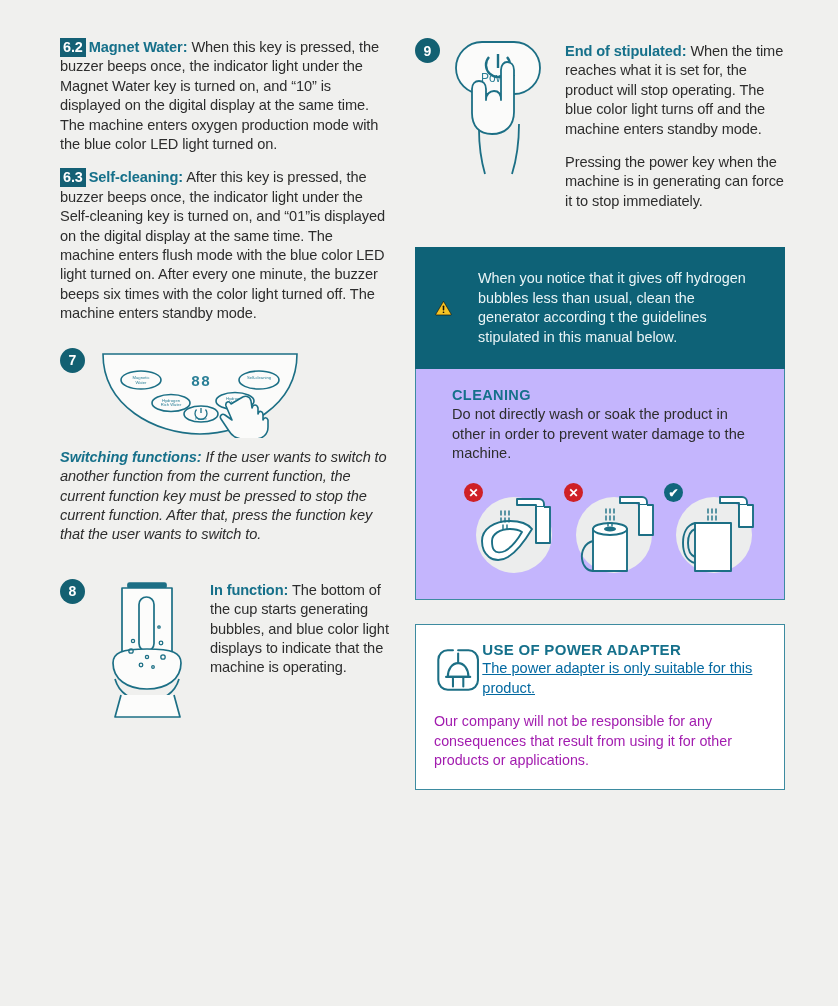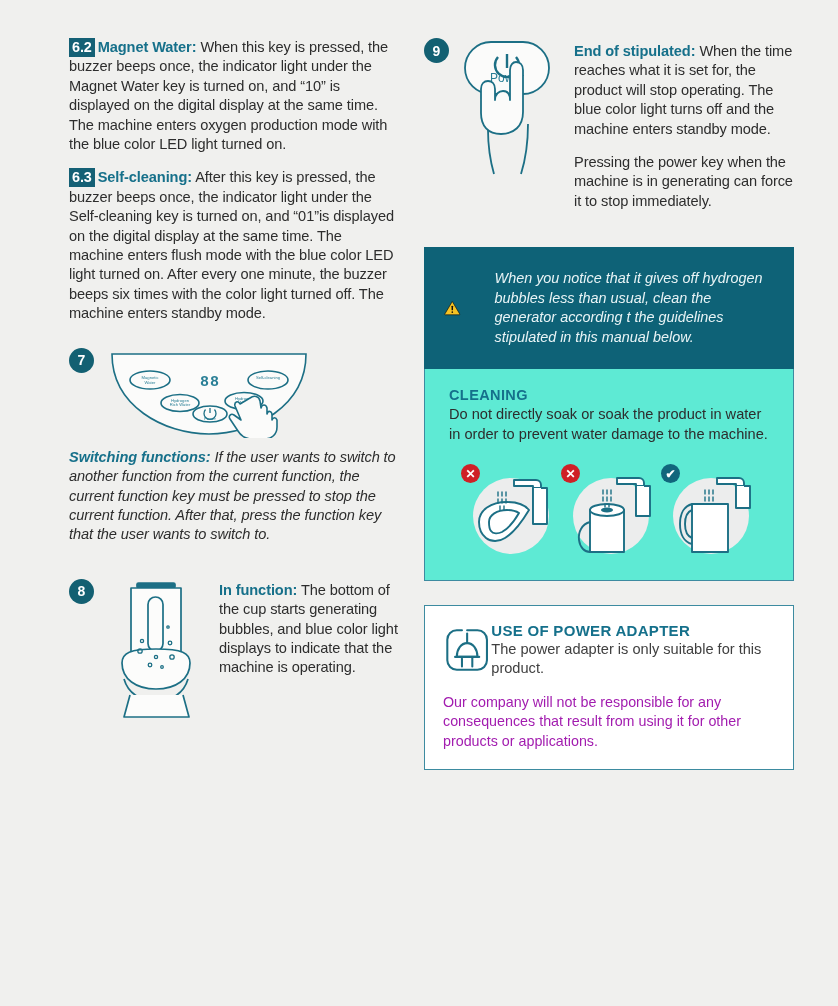--- a/index.html
+++ b/index.html
@@ -3,21 +3,21 @@
 <meta charset="utf-8">
 <style>
   * { box-sizing: border-box; margin: 0; padding: 0; }
   html, body {
     width: 838px; height: 1006px;
     background: #f0f0ee;
     font-family: "Liberation Sans", sans-serif;
     color: #2b2b2b;
     overflow: hidden;
   }
-  .page { position: relative; width: 764px; height: 1006px; margin-left: 9px; }
+  .page { position: relative; width: 764px; height: 1006px; }
 
   
   .col-left  { position: absolute; left: 60px;  top: 38px; width: 330px; }
   .col-right { position: absolute; left: 415px; top: 38px; width: 370px; }
 
   
   p.body {
     font-size: 14.6px; line-height: 19.4px;
     color: #2d2d2d; margin-bottom: 14px;
     letter-spacing: -0.1px;
@@ -42,28 +42,28 @@
   }
 
   
   .figrow { display: flex; align-items: flex-start; gap: 10px; }
   .figrow .art { flex: 0 0 auto; }
   .figrow .txt { flex: 1 1 auto; }
 
   
   .warn-panel {
     background: #0e6277; padding: 22px 26px 22px 20px;
-    display: flex; align-items: center; gap: 34px; font-style: italic;
+    display: flex; align-items: center; gap: 26px;
   }
   .warn-panel .wtext {
     color: #e9f4f6; font-size: 14.4px; line-height: 19.5px;
   }
   .clean-box {
-    background: #5eead4; border: 1.4px solid #3d8ba0;
-    border-top: none; padding: 18px 20px 20px 24px;
+    background: #c4b5fd; border: 1.4px solid #3d8ba0;
+    border-top: none; padding: 18px 20px 20px 36px;
   }
   .clean-title {
     color: #15708b; font-weight: bold; font-size: 14.5px;
     letter-spacing: 0.4px; margin-bottom: 2px;
   }
   .clean-body { font-size: 14.6px; line-height: 19.4px; color: #2d2d2d; }
   .icon-row { display: flex; justify-content: space-between; margin-top: 20px; padding: 0 14px 0 10px; }
   .icon-cell { position: relative; width: 100px; height: 96px; }
   .badge-mark {
     position: absolute; left: 2px; top: 0px;
@@ -71,26 +71,26 @@
     display: flex; align-items: center; justify-content: center;
     color: #fff; font-size: 12px; font-weight: bold; z-index: 3;
   }
   .badge-no { background: #cf2026; }
   .badge-yes { background: #11667c; }
 
   .adapter-box {
     background: #ffffff; border: 1.4px solid #3d8ba0;
     padding: 16px 20px 18px 18px; margin-top: 24px;
   }
-  .adapter-head { display: flex; align-items: flex-start; }
+  .adapter-head { display: flex; align-items: center; }
   .adapter-title {
     color: #15708b; font-weight: bold; font-size: 15px;
     letter-spacing: 0.3px; margin-bottom: 1px;
   }
-  .adapter-sub { font-size: 14.6px; line-height: 19.4px; color: #404040; }
+  .adapter-sub { font-size: 14.6px; line-height: 19.4px; color: #0369a1; text-decoration: underline; }
   .adapter-note {
     font-size: 14.3px; line-height: 19.4px; color: #a21caf;
     margin-top: 14px;
   }
 </style>
 </head>
 <body>
 
 <div class="page">
 
@@ -209,21 +209,21 @@
         <svg width="56" height="52" viewBox="0 0 56 52">
           <path d="M28 4 L53 46 Q55 49 51 49 L5 49 Q1 49 3 46 Z" fill="#f6c324" stroke="#14110a" stroke-width="2.2" stroke-linejoin="round"></path>
           <rect x="25.5" y="18" width="5" height="16" rx="2.3" fill="#14110a"></rect>
           <circle cx="28" cy="40" r="2.8" fill="#14110a"></circle>
         </svg>
         <div class="wtext">When you notice that it gives off hydrogen bubbles less than usual, clean the generator according t the guidelines stipulated in this manual below.</div>
       </div>
 
       <div class="clean-box">
         <div class="clean-title">CLEANING</div>
-        <div class="clean-body">Do not directly soak or soak the product in water in order to prevent water damage to the machine.</div>
+        <div class="clean-body">Do not directly wash or soak the product in other in order to prevent water damage to the machine.</div>
 
         <div class="icon-row">
 
           <div class="icon-cell">
             <div class="badge-mark badge-no">✕</div>
             <svg width="100" height="96" viewBox="0 0 100 96">
               <circle cx="52" cy="52" r="38" fill="#eceded"></circle>
               <g fill="none" stroke="#1c6f85" stroke-width="1.9" stroke-linejoin="round">
                 <path d="M55 16 h22 a5 5 0 0 1 5 5 v3 h-8 v-2 h-19 Z" fill="#fff"></path>
                 <path d="M74 24 v36"></path>

